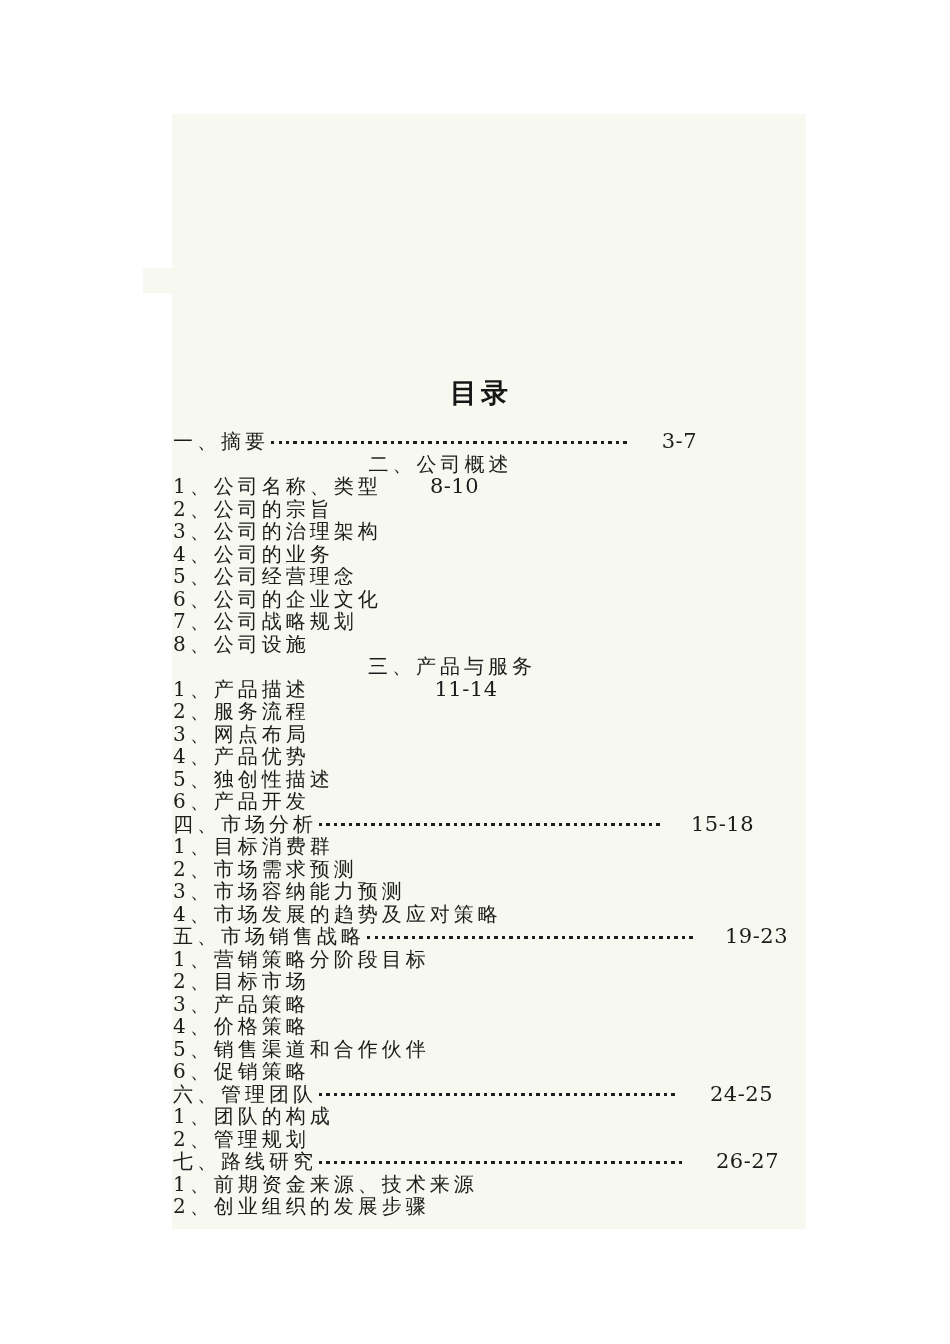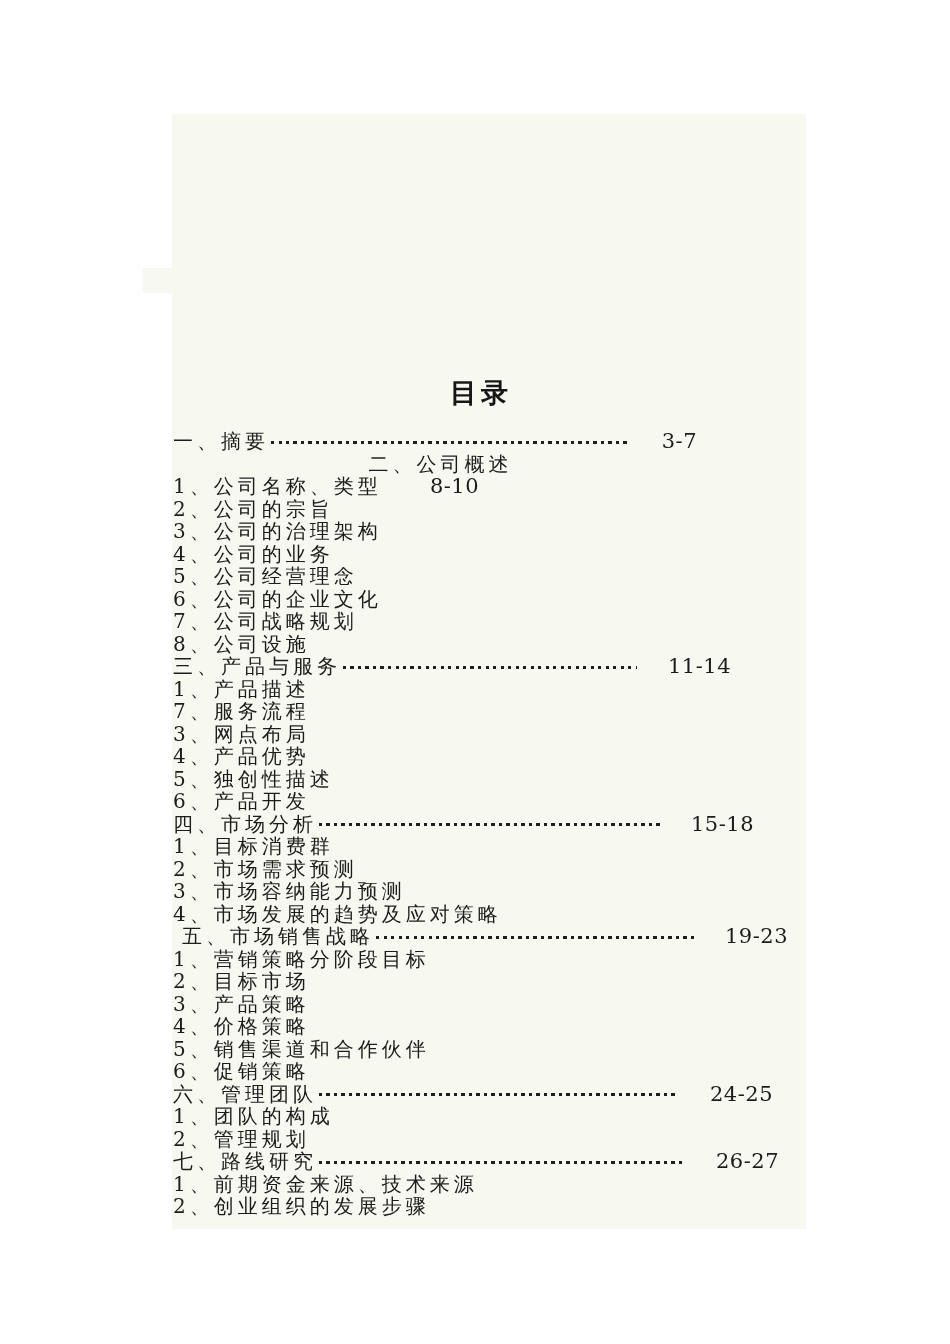--- a/index.html
+++ b/index.html
@@ -76,23 +76,23 @@
   }
   .toc-pages {
     flex: 0 0 auto;
     font-size: 21px;
     letter-spacing: 0.5px;
     margin-left: 28px;
   }
   
   .toc-row:nth-child(1)  { padding-right: 94px; }
   .toc-row:nth-child(2)  { padding-right: 83px; flex-direction: column; }
-  .toc-row:nth-child(11) { padding-right: 60px; }
+  .toc-row:nth-child(11) { padding-right: 60px; flex-direction: column; }
   .toc-row:nth-child(18) { padding-right: 37px; }
-  .toc-row:nth-child(23) { padding-right: 3px; padding-left: 9px; }
+  .toc-row:nth-child(23) { padding-right: 3px; }
   .toc-row:nth-child(30) { padding-right: 18px; }
   .toc-row:nth-child(33) { padding-right: 12px; }
 </style>
 </head>
 <body>
 
 <div class="viewer">
   <div class="page-tab"></div>
   <div class="doc-page">
     <h1 class="doc-title">目录</h1>
@@ -133,21 +133,21 @@
         </div>
         <div class="toc-row chapter">
           <span class="toc-label">三、产品与服务</span>
           <span class="toc-leader"></span>
           <span class="toc-pages">11-14</span>
         </div>
         <div class="toc-row sub">
           <span class="toc-label">1、产品描述</span>
         </div>
         <div class="toc-row sub">
-          <span class="toc-label">7、服务流程</span>
+          <span class="toc-label">2、服务流程</span>
         </div>
         <div class="toc-row sub">
           <span class="toc-label">3、网点布局</span>
         </div>
         <div class="toc-row sub">
           <span class="toc-label">4、产品优势</span>
         </div>
         <div class="toc-row sub">
           <span class="toc-label">5、独创性描述</span>
         </div>

